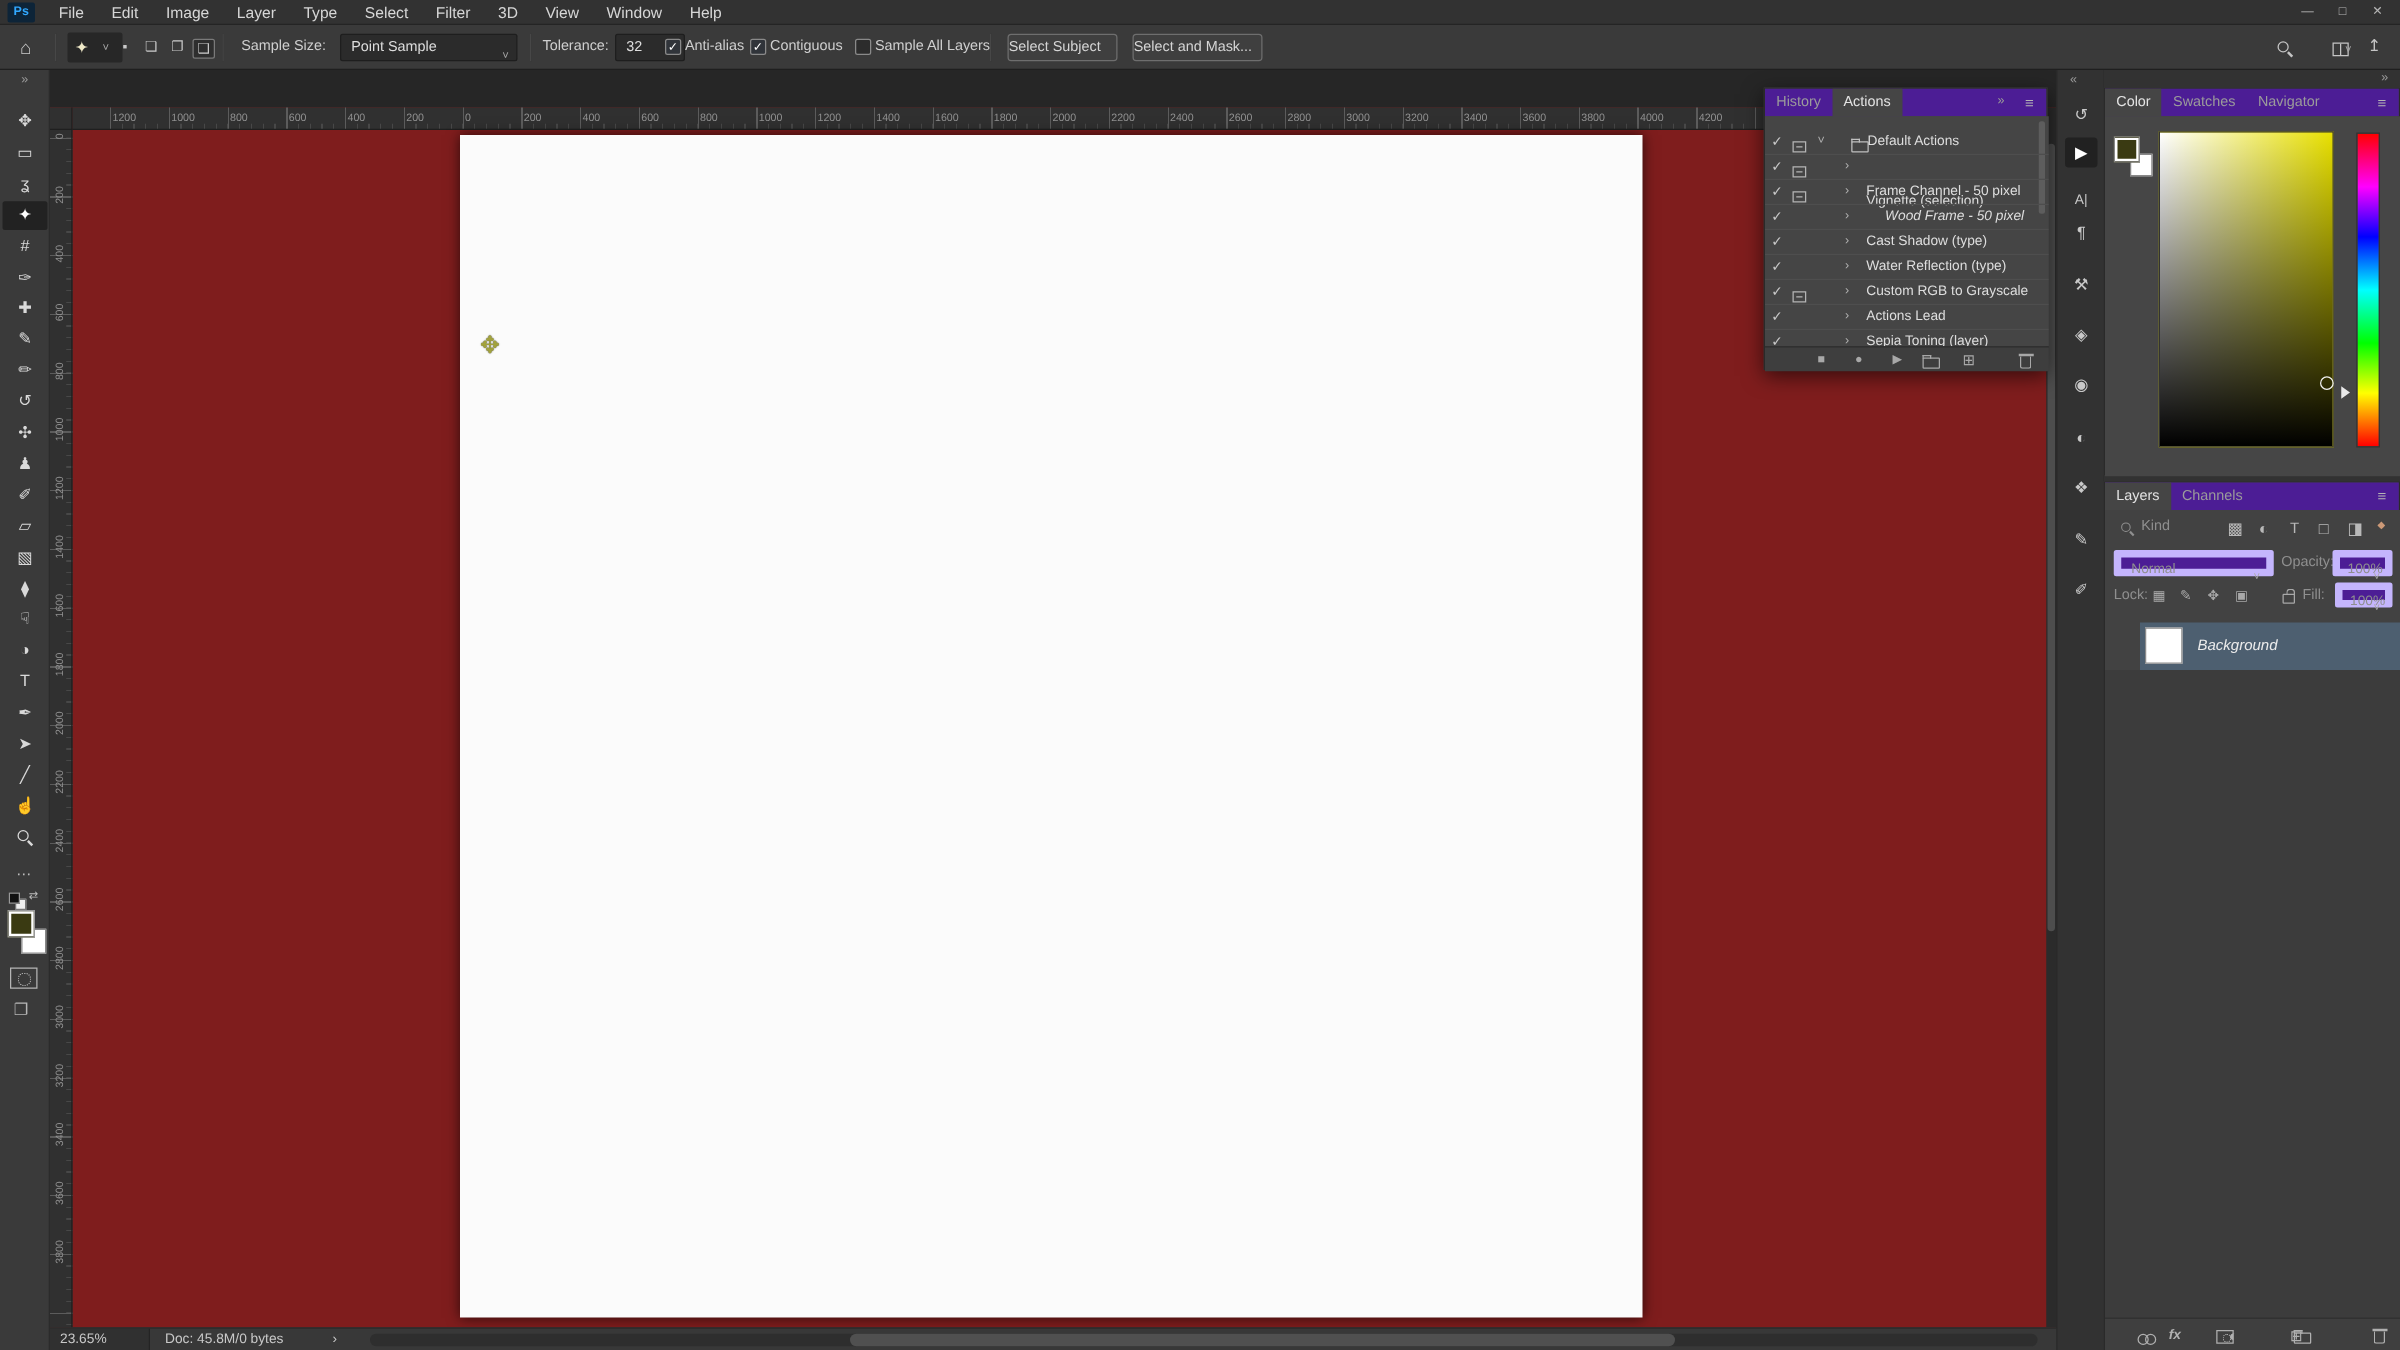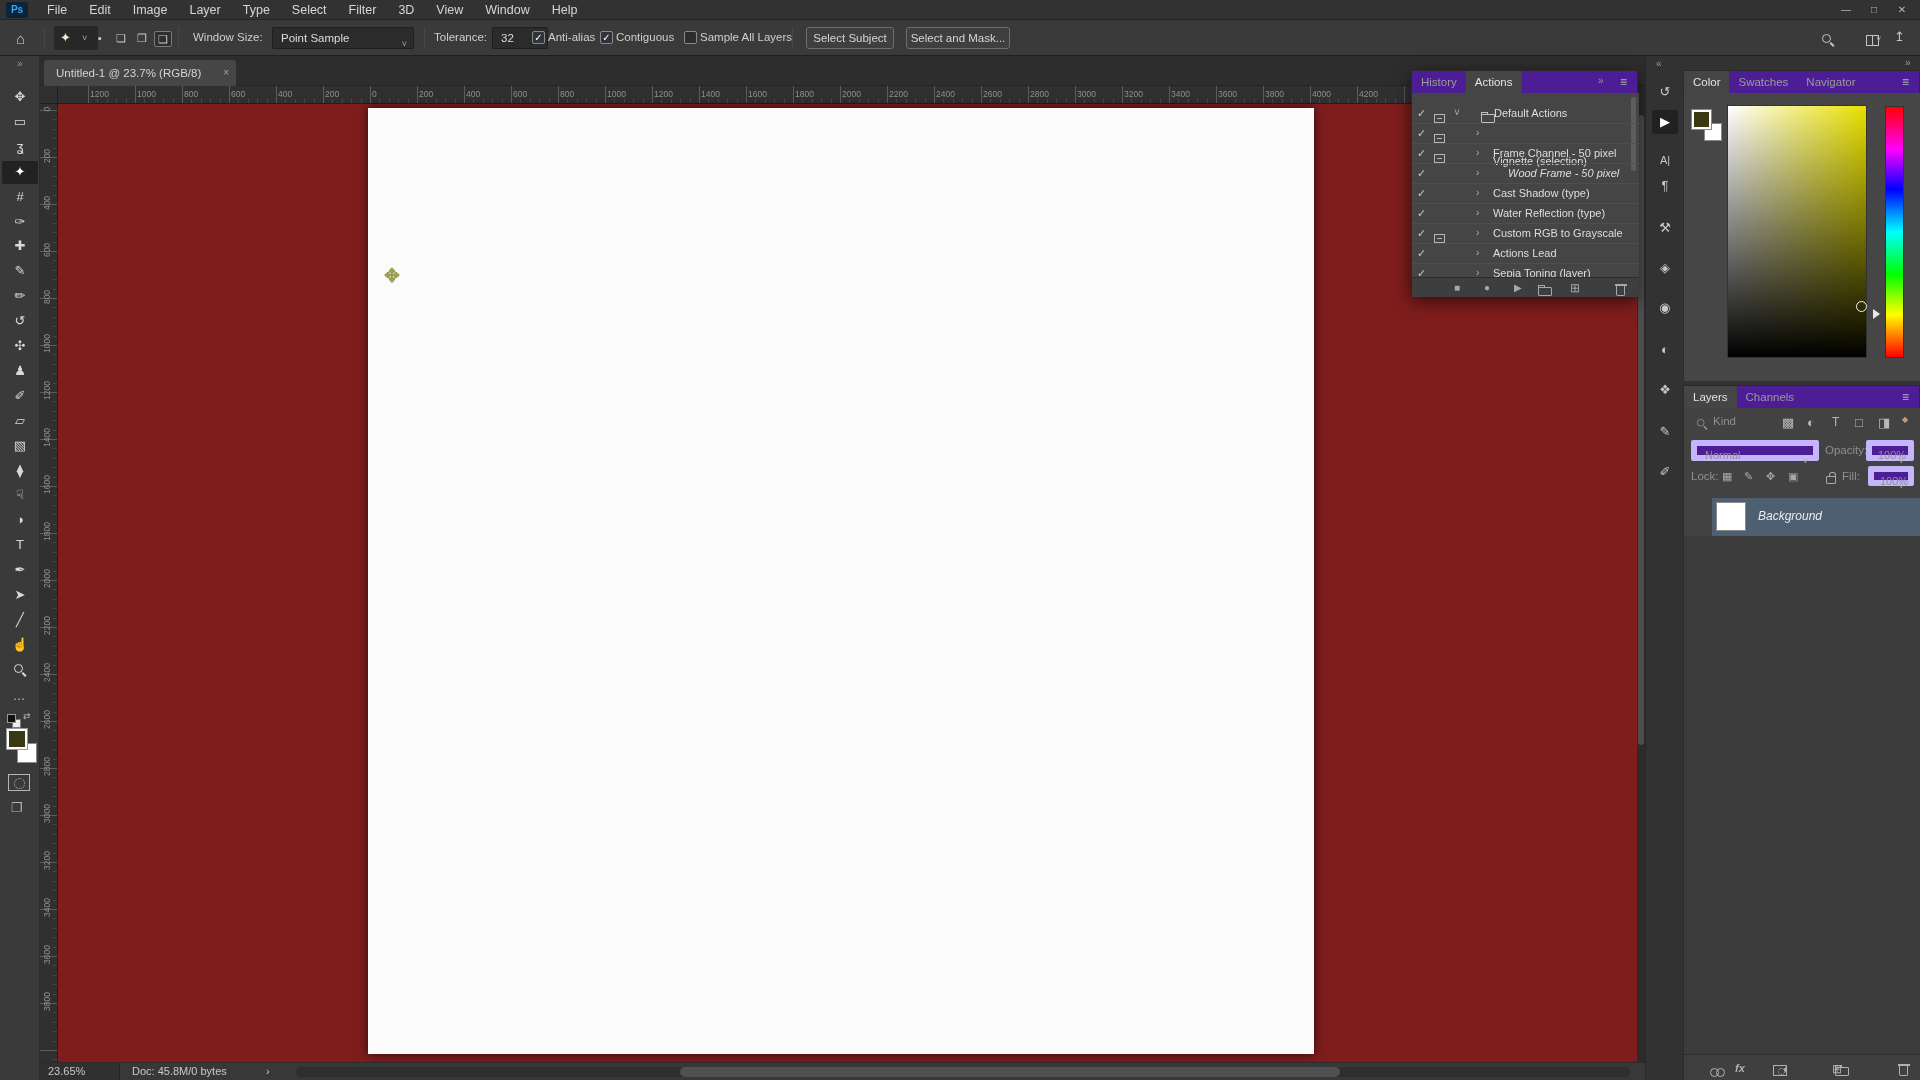--- a/index.html
+++ b/index.html
@@ -13,21 +13,21 @@
   .menu-item{padding:0 11px;font-size:12.5px;color:#d6d6d6;line-height:20px;cursor:default;}
   .win-controls{position:absolute;right:4px;top:0;display:flex;}
   .win-btn{width:28px;text-align:center;font-size:10px;color:#b5b5b5;line-height:20px;}
   .options-bar{left:0;top:20px;width:1920px;height:36px;background:#3a3a3a;border-bottom:1px solid #1f1f1f;}
   .opt-div{position:absolute;top:7px;width:1px;height:22px;background:#2a2a2a;border-right:1px solid #474747;}
   .opt-label{position:absolute;font-size:11.5px;color:#cfcfcf;top:11px;}
   .opt-field{position:absolute;top:7px;height:22px;background:#2b2b2b;border:1px solid #1e1e1e;border-radius:2px;font-size:11.5px;color:#ddd;}
   .chev{color:#aaa;font-size:9px;}
   .cb-box{width:13px;height:13px;border:1px solid #8a8a8a;background:#30343a;border-radius:2px;display:inline-flex;align-items:center;justify-content:center;font-size:10px;color:#fff;}
   .cb-box.off{background:#2c2c2c;}
-  .opt-btn{position:absolute;top:7px;height:22px;border:1px solid #6e6e6e;border-radius:3px;font-size:11.5px;color:#d5d5d5;text-align:center;line-height:20px;background:#3f3f3f;}
+  .opt-btn{position:absolute;top:7px;height:22px;border:1px solid #6e6e6e;border-radius:3px;font-size:11.5px;color:#d5d5d5;line-height:20px;background:#3f3f3f;}
   .mode-ico{position:absolute;top:11px;width:18px;height:16px;text-align:center;font-size:11px;color:#c8c8c8;line-height:15px;}
   .mode-ico.boxed{border:1px solid #7a7a7a;background:#2e2e2e;border-radius:2px;}
   
   .left-toolbar{left:0;top:56px;width:40px;height:1024px;background:#3a3a3a;border-right:1px solid #2b2b2b;}
   .tool{position:absolute;left:7px;width:26px;height:23px;text-align:center;color:#d9d9d9;font-size:13px;line-height:22px;}
   .tool.sel{left:2px;width:36px;background:#222;border-radius:2px;color:#fff;}
   
   .tab-bar{left:40px;top:56px;width:1605px;height:30px;background:#2d2d2d;border-bottom:1px solid #242424;}
   .doc-tab{position:absolute;left:4px;top:4px;width:192px;height:26px;background:#464646;border-radius:3px 3px 0 0;font-size:11.5px;color:#d4d4d4;line-height:26px;padding-left:12px;}
   .doc-tab .x{position:absolute;right:7px;top:0;color:#a5a5a5;font-size:10px;}
@@ -154,21 +154,21 @@
   </div>
 
   <div class="abs options-bar">
     <span class="abs" style="left:16px;top:10px;font-size:15px;color:#ccc;">⌂</span>
     <span class="opt-div" style="left:44px;"></span>
     <span class="abs" style="left:54px;top:6px;width:44px;height:24px;background:#272727;border-radius:2px;"></span>
     <span class="abs" style="left:60px;top:10px;font-size:13px;color:#efe9c8;">✦</span>
     <span class="abs chev" style="left:82px;top:13px;">˅</span>
     <span id="mode-icons"><span class="mode-ico" style="left: 91px;">▪</span><span class="mode-ico" style="left: 112px;">❏</span><span class="mode-ico" style="left: 133px;">❐</span><span class="mode-ico boxed" style="left: 154px;">❑</span></span>
     <span class="opt-div" style="left:178px;"></span>
-    <span class="opt-label" style="left:193px;">Window Size:</span>
+    <span class="opt-label" style="left:193px;">Sample Size:</span>
     <span class="opt-field" style="left:272px;width:142px;line-height:20px;padding-left:8px;">
       <span>Point Sample</span>
       <span class="abs chev" style="right:6px;top:6px;">˅</span>
     </span>
     <span class="opt-div" style="left:424px;"></span>
     <span class="opt-label" style="left:434px;">Tolerance:</span>
     <span class="opt-field" style="left:492px;width:56px;line-height:20px;padding-left:8px;">32</span>
     <span id="cb-group"><span class="cb-box abs" style="left: 532px; top: 11px;">✓</span><span class="opt-label" style="left: 548px;">Anti-alias</span><span class="cb-box abs" style="left: 600px; top: 11px;">✓</span><span class="opt-label" style="left: 616px;">Contiguous</span><span class="cb-box abs off" style="left: 684px; top: 11px;"></span><span class="opt-label" style="left: 700px;">Sample All Layers</span></span>
     <span class="opt-div" style="left:792px;"></span>
     <span id="opt-buttons"><span class="opt-btn" style="left: 806px; width: 88px;">Select Subject</span><span class="opt-btn" style="left: 906px; width: 104px;">Select and Mask...</span></span>
@@ -183,26 +183,20 @@
     <span id="tools"><span class="tool" style="top: 30px;">✥</span><span class="tool" style="top: 54.9px;">▭</span><span class="tool" style="top: 79.8px;">ʓ</span><span class="tool sel" style="top: 104.7px;">✦</span><span class="tool" style="top: 129.6px;">#</span><span class="tool" style="top: 154.5px;">✑</span><span class="tool" style="top: 179.4px;">✚</span><span class="tool" style="top: 204.3px;">✎</span><span class="tool" style="top: 229.2px;">✏</span><span class="tool" style="top: 254.1px;">↺</span><span class="tool" style="top: 279px;">✣</span><span class="tool" style="top: 303.9px;">♟</span><span class="tool" style="top: 328.8px;">✐</span><span class="tool" style="top: 353.7px;">▱</span><span class="tool" style="top: 378.6px;">▧</span><span class="tool" style="top: 403.5px;">⧫</span><span class="tool" style="top: 428.4px;">☟</span><span class="tool" style="top: 453.3px;">◑</span><span class="tool" style="top: 478.2px;">T</span><span class="tool" style="top: 503.1px;">✒</span><span class="tool" style="top: 528px;">➤</span><span class="tool" style="top: 552.9px;">╱</span><span class="tool" style="top: 577.8px;">☝</span><span class="tool" style="top: 602.7px;"><span class="ico-search" style="margin-top: 5px;"></span></span></span>
     <span class="abs" style="left:13px;top:636px;font-size:12px;color:#bbb;">⋯</span>
     <span class="mini-sw"></span>
     <span class="abs" style="left:23px;top:655px;font-size:9px;color:#bbb;">⇄</span>
     <span class="abs" style="left:6px;top:672px;width:22px;height:22px;background:var(--fg);border:1px solid #999;box-shadow:inset 0 0 0 2px #fff;z-index:2;"></span>
     <span class="abs" style="left:17px;top:687px;width:20px;height:20px;background:#fff;border:1px solid #888;"></span>
     <span class="qmask"></span>
     <span class="abs" style="left:11px;top:744px;font-size:13px;color:#b5b5b5;">❐</span>
   </div>
 
-  <div class="abs tab-bar">
-    <div class="doc-tab">
-      <span>Untitled-1 @ 23.7% (RGB/8)</span>
-      <span class="x">×</span>
-    </div>
-  </div>
 
   <div class="abs workspace">
     <div class="ruler-h"></div>
     <div class="ruler-v"></div>
     <div class="ruler-corner"></div>
     <span id="hruler-labels"><span class="rlbl abs" style="left: 50px; top: 3px;">1200</span><span class="rlbl abs" style="left: 97px; top: 3px;">1000</span><span class="rlbl abs" style="left: 144px; top: 3px;">800</span><span class="rlbl abs" style="left: 191px; top: 3px;">600</span><span class="rlbl abs" style="left: 238px; top: 3px;">400</span><span class="rlbl abs" style="left: 285px; top: 3px;">200</span><span class="rlbl abs" style="left: 332px; top: 3px;">0</span><span class="rlbl abs" style="left: 379px; top: 3px;">200</span><span class="rlbl abs" style="left: 426px; top: 3px;">400</span><span class="rlbl abs" style="left: 473px; top: 3px;">600</span><span class="rlbl abs" style="left: 520px; top: 3px;">800</span><span class="rlbl abs" style="left: 567px; top: 3px;">1000</span><span class="rlbl abs" style="left: 614px; top: 3px;">1200</span><span class="rlbl abs" style="left: 661px; top: 3px;">1400</span><span class="rlbl abs" style="left: 708px; top: 3px;">1600</span><span class="rlbl abs" style="left: 755px; top: 3px;">1800</span><span class="rlbl abs" style="left: 802px; top: 3px;">2000</span><span class="rlbl abs" style="left: 849px; top: 3px;">2200</span><span class="rlbl abs" style="left: 896px; top: 3px;">2400</span><span class="rlbl abs" style="left: 943px; top: 3px;">2600</span><span class="rlbl abs" style="left: 990px; top: 3px;">2800</span><span class="rlbl abs" style="left: 1037px; top: 3px;">3000</span><span class="rlbl abs" style="left: 1084px; top: 3px;">3200</span><span class="rlbl abs" style="left: 1131px; top: 3px;">3400</span><span class="rlbl abs" style="left: 1178px; top: 3px;">3600</span><span class="rlbl abs" style="left: 1225px; top: 3px;">3800</span><span class="rlbl abs" style="left: 1272px; top: 3px;">4000</span><span class="rlbl abs" style="left: 1319px; top: 3px;">4200</span></span>
     <span id="vruler-labels"><span class="rlbl rlbl-v abs" style="left: -2px; top: 18px;">0</span><span class="rlbl rlbl-v abs" style="left: -2px; top: 65px;">200</span><span class="rlbl rlbl-v abs" style="left: -2px; top: 112px;">400</span><span class="rlbl rlbl-v abs" style="left: -2px; top: 159px;">600</span><span class="rlbl rlbl-v abs" style="left: -2px; top: 206px;">800</span><span class="rlbl rlbl-v abs" style="left: -2px; top: 253px;">1000</span><span class="rlbl rlbl-v abs" style="left: -2px; top: 300px;">1200</span><span class="rlbl rlbl-v abs" style="left: -2px; top: 347px;">1400</span><span class="rlbl rlbl-v abs" style="left: -2px; top: 394px;">1600</span><span class="rlbl rlbl-v abs" style="left: -2px; top: 441px;">1800</span><span class="rlbl rlbl-v abs" style="left: -2px; top: 488px;">2000</span><span class="rlbl rlbl-v abs" style="left: -2px; top: 535px;">2200</span><span class="rlbl rlbl-v abs" style="left: -2px; top: 582px;">2400</span><span class="rlbl rlbl-v abs" style="left: -2px; top: 629px;">2600</span><span class="rlbl rlbl-v abs" style="left: -2px; top: 676px;">2800</span><span class="rlbl rlbl-v abs" style="left: -2px; top: 723px;">3000</span><span class="rlbl rlbl-v abs" style="left: -2px; top: 770px;">3200</span><span class="rlbl rlbl-v abs" style="left: -2px; top: 817px;">3400</span><span class="rlbl rlbl-v abs" style="left: -2px; top: 864px;">3600</span><span class="rlbl rlbl-v abs" style="left: -2px; top: 911px;">3800</span></span>
     <div class="canvas"></div>
     <div class="vsb-track"></div>
     <div class="vsb-thumb"></div>

